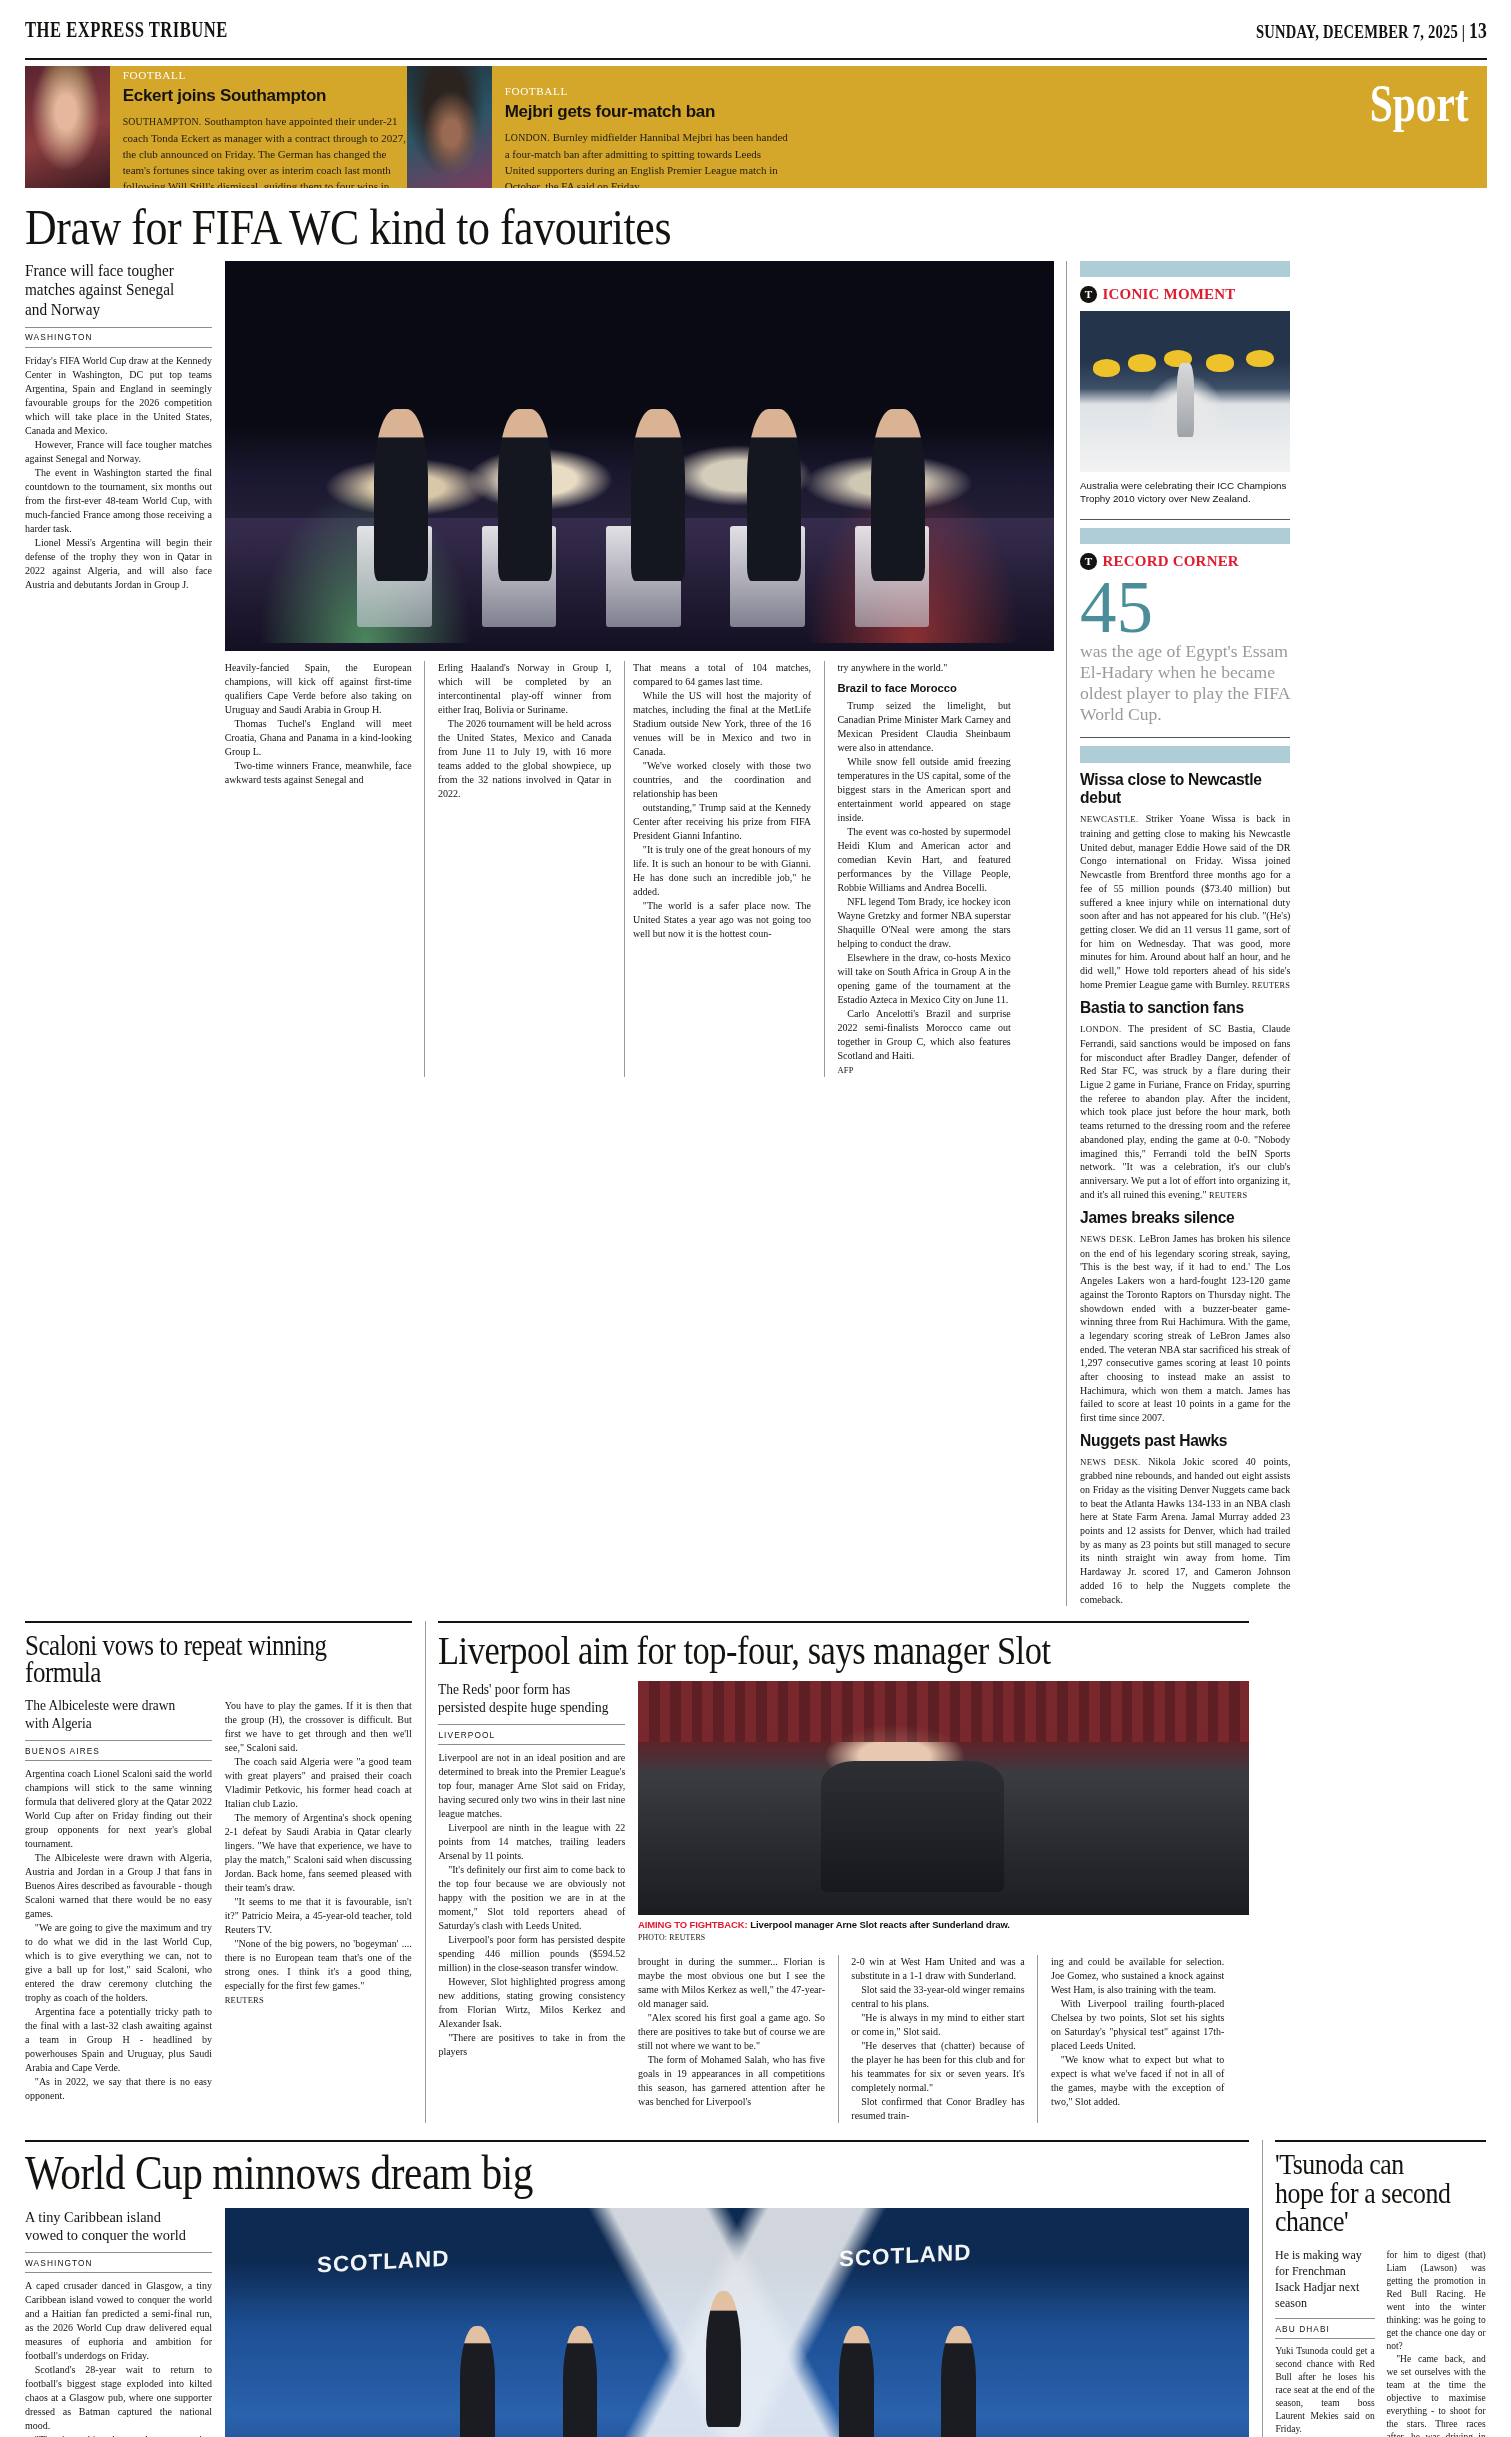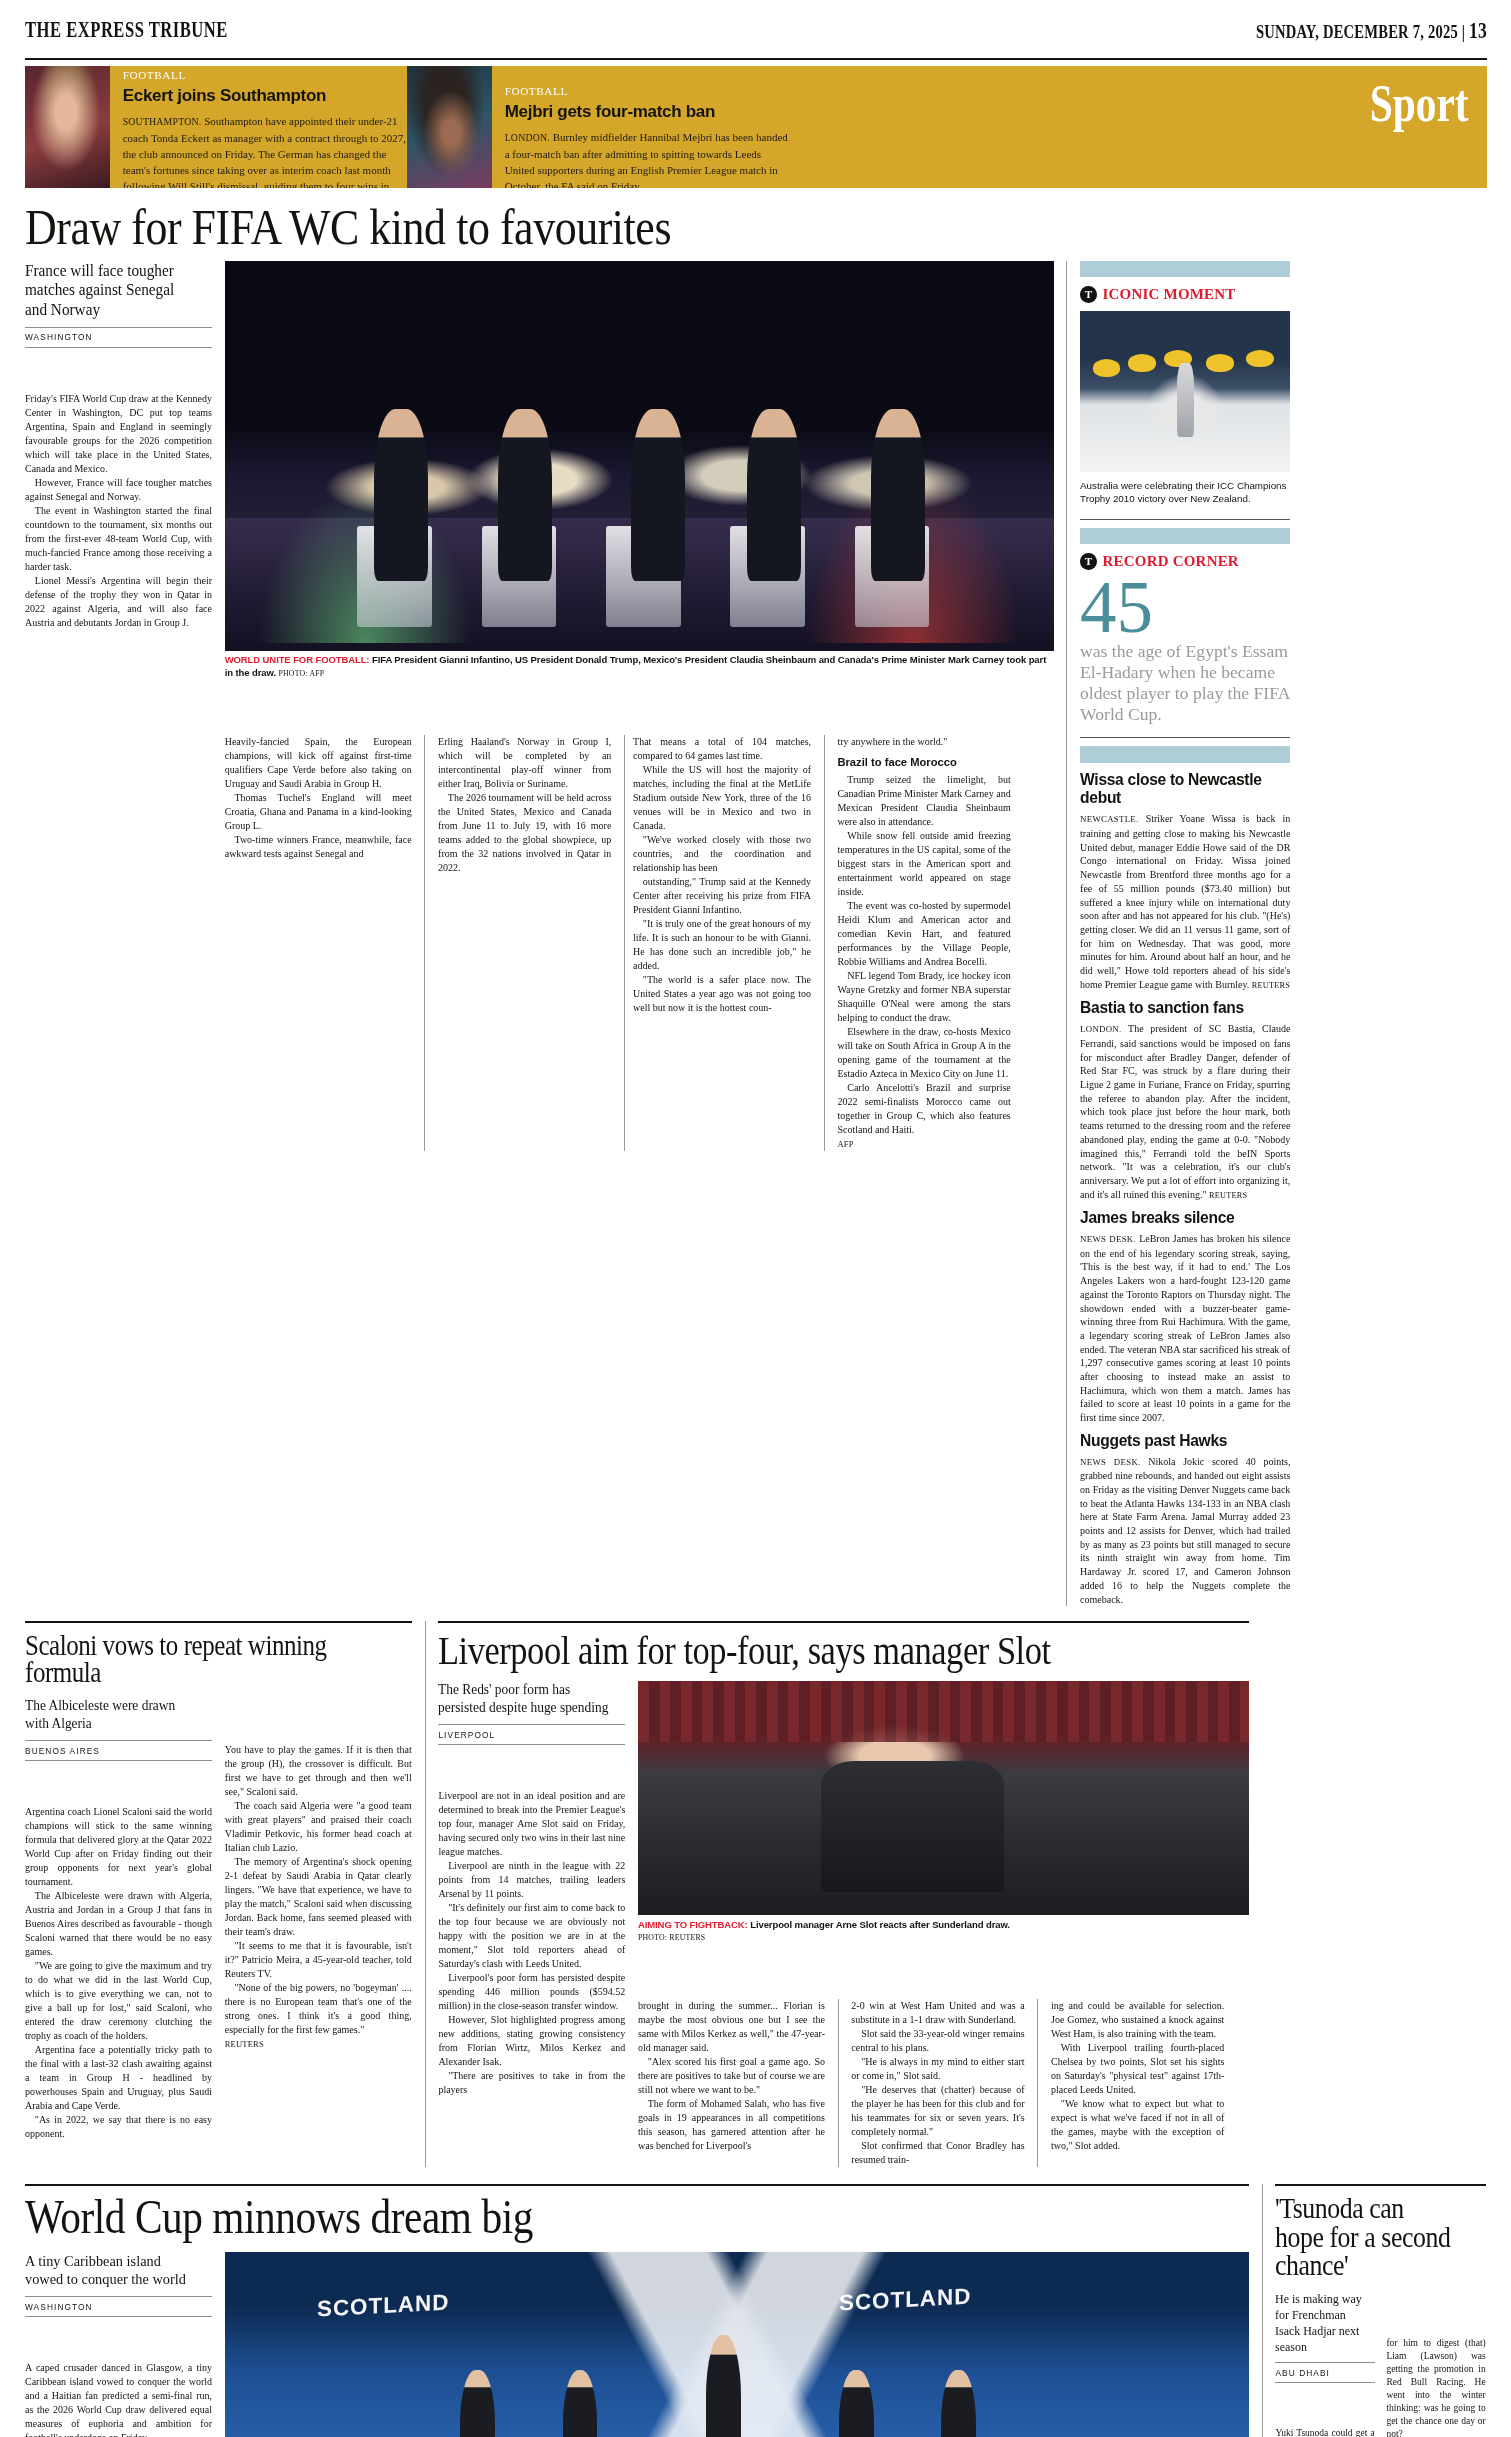--- a/index.html
+++ b/index.html
@@ -52,21 +52,21 @@
   
   .hl-serif { font-family:"Liberation Serif", serif; font-weight:400;
               color:#15130f; letter-spacing:-0.5px; line-height:.95;
               transform:scaleX(.86); transform-origin:left top; }
   .deck { font-family:"Liberation Serif", serif; font-size:16.6px; line-height:19.5px;
           color:#15130f; transform:scaleX(.92); transform-origin:left top; }
   .dateline { font-family:"Liberation Sans", sans-serif; font-size:8.3px;
               letter-spacing:1.1px; padding:4.4px 0 4.4px; border-top:0.7px solid #8d8d8d;
               border-bottom:0.7px solid #8d8d8d; margin:7.8px 0 5.9px; }
   .bodytext { font-size:10px; line-height:14px; text-align:justify;
-              hyphens:auto;margin-top:44px; -webkit-hyphens:auto; }
+              hyphens:auto; -webkit-hyphens:auto; }
   .bodytext p { margin:0; text-indent:9.8px; }
   .bodytext p.first { text-indent:0; }
   .bodytext .src { font-variant:small-caps; font-size:8.5px; letter-spacing:0.2px; }
 
   .photo { position:relative; overflow:hidden; background:#2a2a2a; }
   .cap { font-family:"Liberation Sans", sans-serif; font-size:9.5px;
          line-height:12.7px; font-weight:700; letter-spacing:-0.1px; margin-top:3.4px; }
   .cap .lead { color:#e01b2e; }
   .cap .credit { font-family:"Liberation Serif", serif; font-weight:400;
                  font-variant:small-caps; font-size:7.8px; letter-spacing:0.2px; }
@@ -213,24 +213,20 @@
           <div class="pod" style="left:31%;"></div>
           <div class="pod" style="left:46%;"></div>
           <div class="pod" style="left:61%;"></div>
           <div class="pod" style="left:76%;"></div>
           <div class="figure" style="left:18%;"></div>
           <div class="figure" style="left:33%;"></div>
           <div class="figure" style="left:49%;"></div>
           <div class="figure" style="left:63%;"></div>
           <div class="figure" style="left:78%;"></div>
         </div>
-        <div class="cap">
-          <span class="lead">WORLD UNITE FOR FOOTBALL:</span><span> FIFA President Gianni Infantino, US President Donald Trump, Mexico's President Claudia Sheinbaum and Canada's Prime Minister Mark Carney took part in the draw.</span>
-          <span class="credit">PHOTO: AFP</span>
-        </div>
 
         <div style="display:flex; gap:12.7px; margin-top:10.7px;">
           <div class="bodytext" style="width:187px;">
             <p class="first">Heavily-fancied Spain, the European champions, will kick off against first-time qualifiers Cape Verde before also taking on Uruguay and Saudi Arabia in Group H.</p>
             <p>Thomas Tuchel's England will meet Croatia, Ghana and Panama in a kind-looking Group L.</p>
             <p>Two-time winners France, meanwhile, face awkward tests against Senegal and</p>
           </div>
           <div class="bodytext col-div" style="width:187px; padding-left:12.7px;">
             <p class="first">Erling Haaland's Norway in Group I, which will be completed by an intercontinental play-off winner from either Iraq, Bolivia or Suriname.</p>
             <p>The 2026 tournament will be held across the United States, Mexico and Canada from June 11 to July 19, with 16 more teams added to the global showpiece, up from the 32 nations involved in Qatar in 2022.</p>

